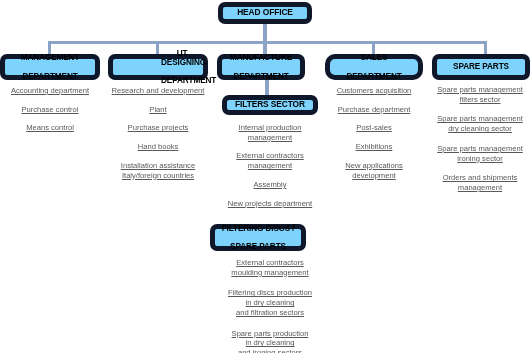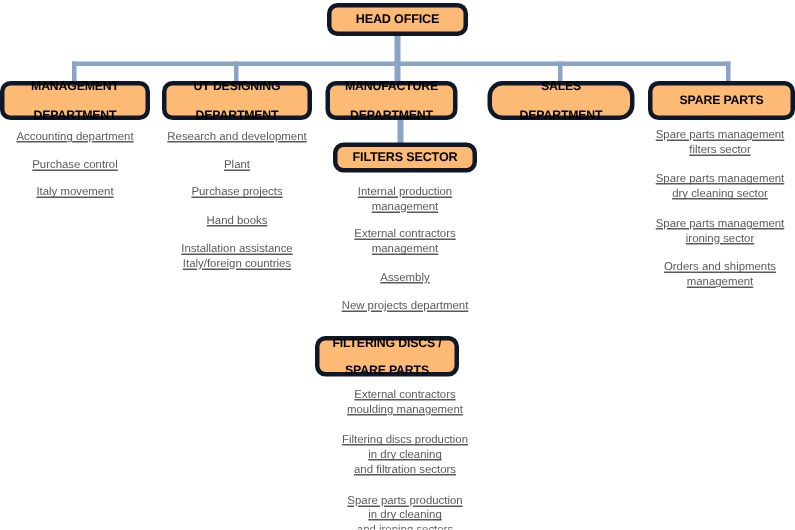--- a/index.html
+++ b/index.html
@@ -32,22 +32,22 @@
     top: 0;
     width: 530px;
     height: 353px;
     pointer-events: none;
   }
 
   
   .node {
     position: absolute;
     box-sizing: border-box;
-    background: #fdba74;
-    border: 3px solid #0f172a;
+    background: #7dd3fc;
+    border: 5px solid #0f172a;
     border-radius: 7px;
     display: flex;
     align-items: center;
     justify-content: flex-end;
     text-align: center;
     color: #000000;
     font-weight: bold;
     letter-spacing: -0.1px;
     line-height: 1.12;
   }
@@ -57,21 +57,21 @@
     left: 218px; top: 2px;
     width: 94px; height: 22px;
     font-size: 8.4px;
   }
   .node-dept {
     top: 54px;
     height: 26px;
     font-size: 8.2px;
   }
   .node-d0 { left: 0px;   width: 100px; }
-  .node-d1 { left: 108px; width: 100px; }
+  .node-d1 { left: 108px; width: 100px; padding-left: 48px; }
   .node-d2 { left: 217px; width: 88px; }
   .node-d3 { left: 325px; width: 98px; border-radius: 10px;  }
   .node-d4 { left: 432px; width: 98px;  }
 
   .node-sub {
     left: 222px; top: 95px;
     width: 96px; height: 20px;
     font-size: 8.4px;
   }
   .node-bottom {
@@ -168,38 +168,45 @@
   <div class="node node-bottom">
     <span>
       <span>FILTERING DISCS /</span><br>
       <span>SPARE PARTS</span>
     </span>
   </div>
 
   <div class="list list-0">
       <div class="item">Accounting department</div>
       <div class="item">Purchase control</div>
-      <div class="item">Italy movement</div>
+      <div class="item">Means control</div>
     </div>
 
   <div class="list list-1">
       <div class="item">Research and development</div>
       <div class="item">Plant</div>
       <div class="item">Purchase projects</div>
       <div class="item">Hand books</div>
       <div class="item">Installation assistance<br>Italy/foreign countries</div>
     </div>
 
   <div class="list list-2">
       <div class="item">Internal production<br>management</div>
       <div class="item">External contractors<br>management</div>
       <div class="item">Assembly</div>
       <div class="item">New projects department</div>
     </div>
 
+  <div class="list list-3">
+      <div class="item">Customers acquisition</div>
+      <div class="item">Purchase department</div>
+      <div class="item">Post-sales</div>
+      <div class="item">Exhibitions</div>
+      <div class="item">New applications<br>development</div>
+    </div>
 
   <div class="list list-4">
       <div class="item">Spare parts management<br>filters sector</div>
       <div class="item">Spare parts management<br>dry cleaning sector</div>
       <div class="item">Spare parts management<br>ironing sector</div>
       <div class="item">Orders and shipments<br>management</div>
     </div>
 
   <div class="list list-5">
       <div class="item">External contractors<br>moulding management</div>

